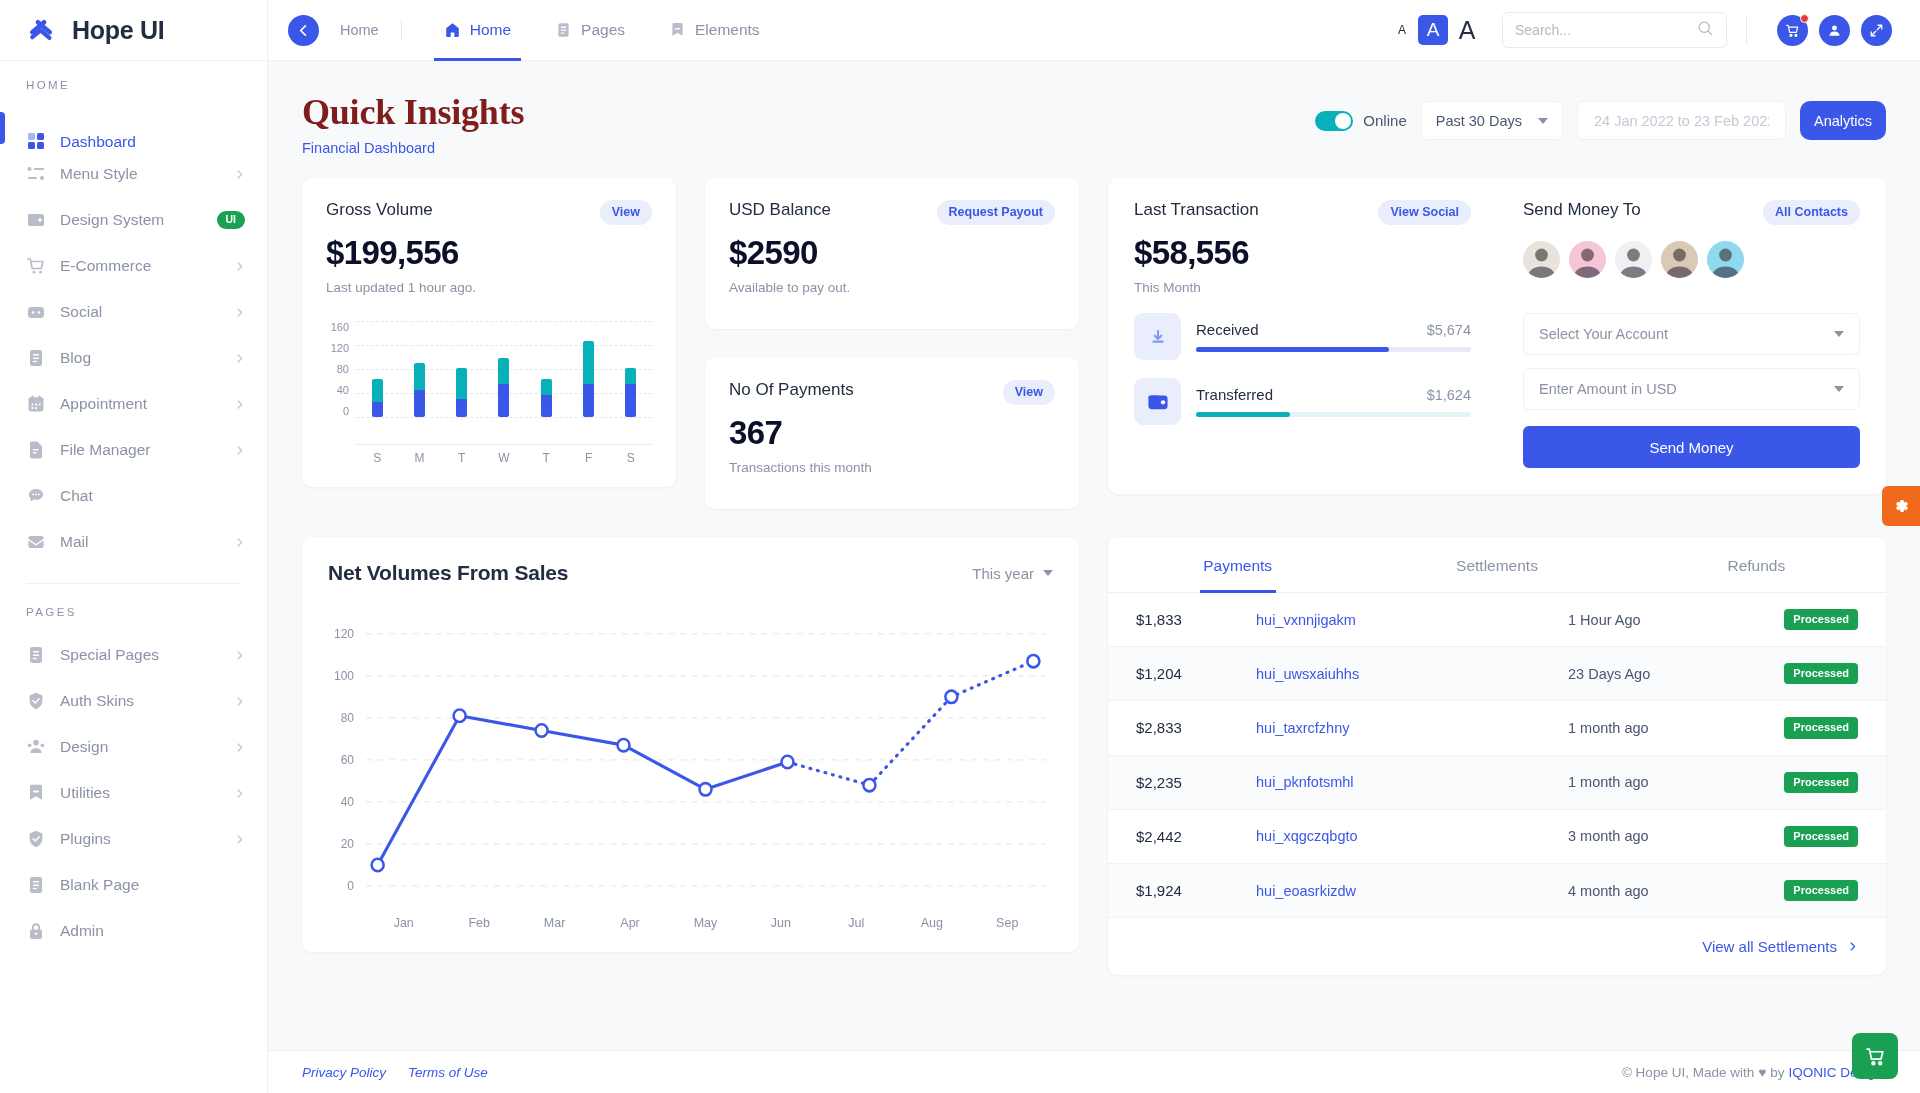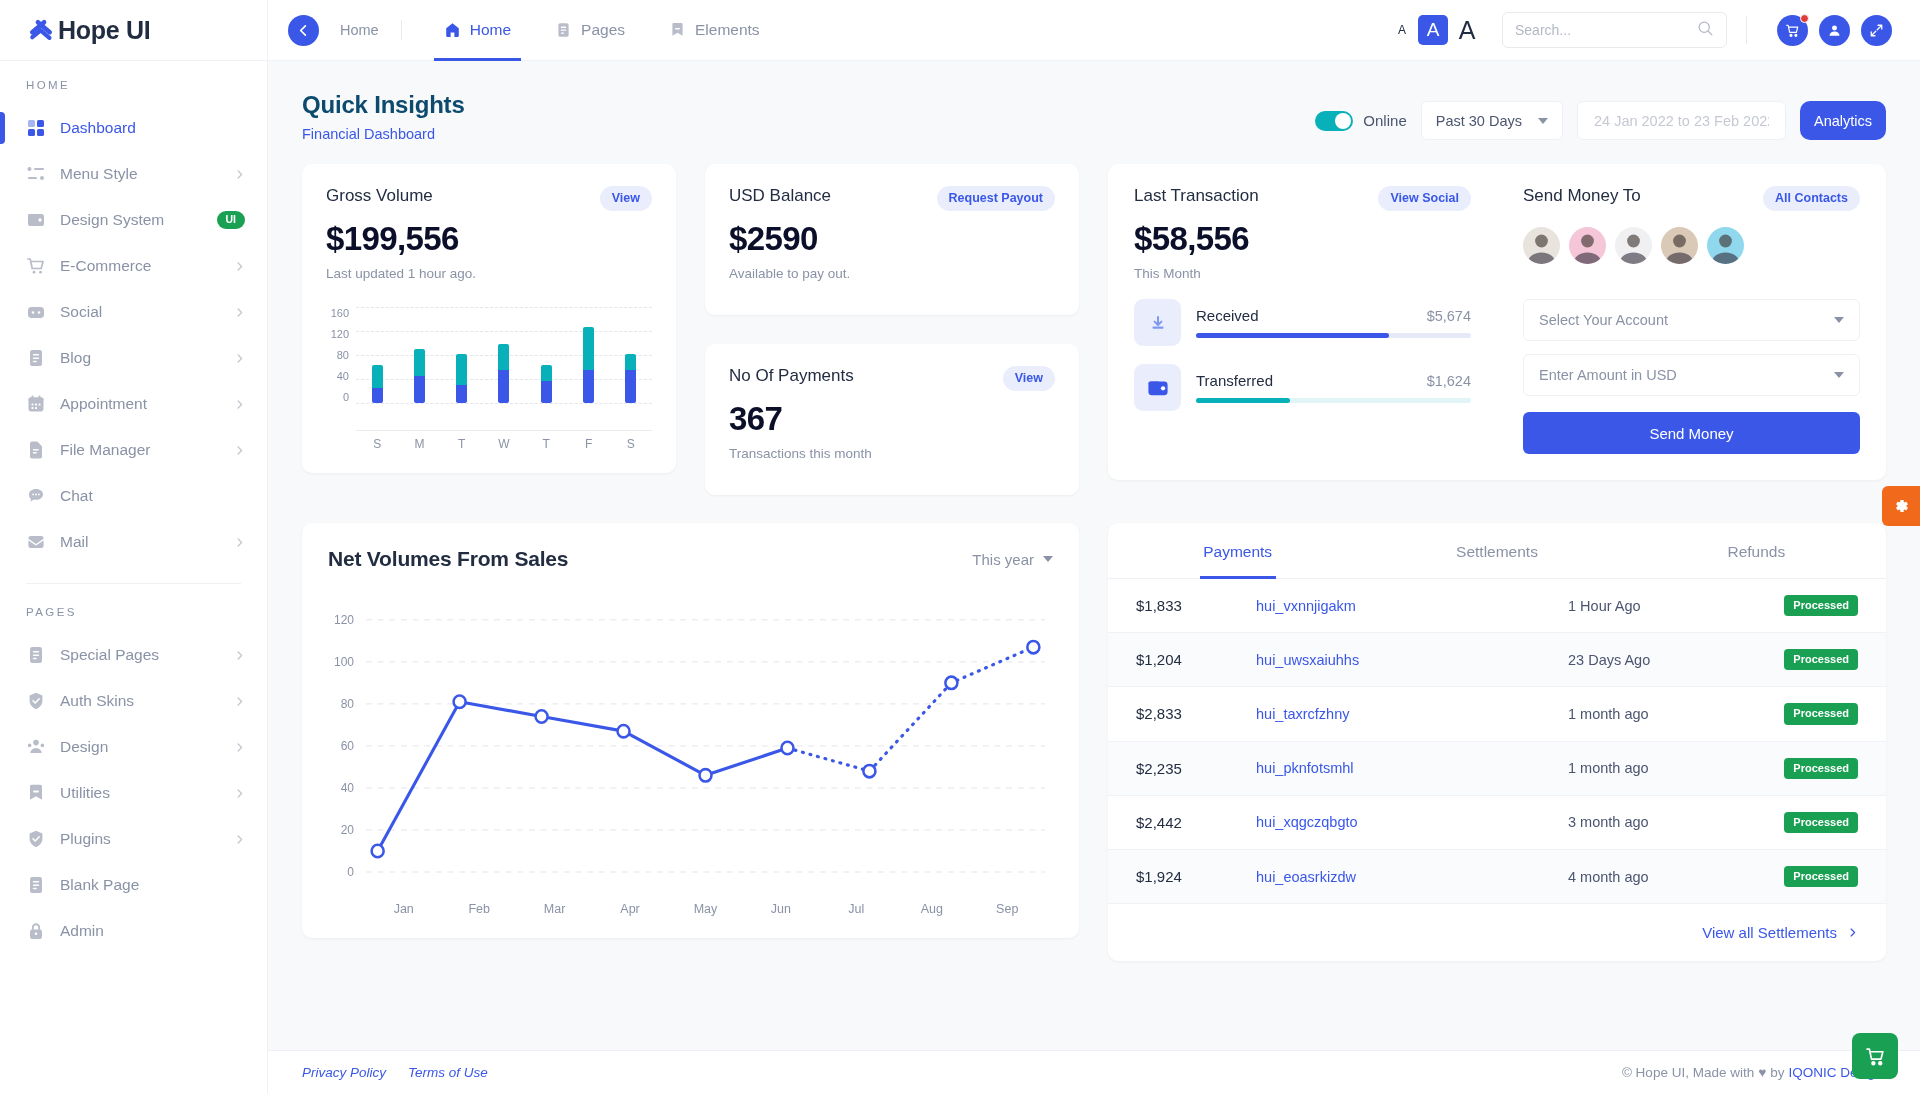--- a/index.html
+++ b/index.html
@@ -13,37 +13,37 @@
   .app { display: flex; width: 1920px; height: 1093px; }
 
   
   .sidebar {
     width: 268px; min-width: 268px; height: 1093px;
     background: #fff; border-right: 1px solid #eef0f4;
     display: flex; flex-direction: column;
     position: relative; z-index: 5;
   }
   .brand {
-    height: 61px; display: flex; align-items: center; gap: 0;
+    height: 61px; display: flex; align-items: center; gap: 14px;
     padding: 0 24px; border-bottom: 1px solid #f1f2f6;
   }
   .brand-logo { width: 34px; height: 34px; position: relative; flex-shrink: 0; }
   .brand-name { font-size: 25px; font-weight: 600; letter-spacing: -0.3px; color: #232d42; }
   .nav-scroll { flex: 1; overflow: hidden; padding-top: 18px; }
   .nav-caption {
     font-size: 11.5px; letter-spacing: 2.4px; color: #8a92a6;
     font-weight: 500; padding: 0 26px; margin-bottom: 14px; text-transform: uppercase;
   }
   .nav-item {
     display: flex; align-items: center; gap: 14px;
     height: 46px; padding: 0 22px 0 26px;
     color: #8a92a6; font-size: 15.5px; position: relative; cursor: pointer;
   }
   .nav-item .ni-label { flex: 1; white-space: nowrap; }
-  .nav-item.active { color: #3a57e8; font-weight: 500; }
+  .nav-item.active { color: #3a57e8; font-weight: 500; align-items: flex-end; }
   .nav-item.active::before {
     content: ""; position: absolute; left: 0; top: 7px; bottom: 7px;
     width: 5px; background: #3a57e8; border-radius: 0 4px 4px 0;
   }
   .ni-ico { width: 20px; height: 20px; flex-shrink: 0; display: flex; align-items: center; justify-content: center; }
   .ni-ico svg { display: block; }
   .chev { width: 11px; height: 11px; flex-shrink: 0; opacity: .85; }
   .badge-ui {
     background: #1aa053; color: #fff; font-size: 10.5px; font-weight: 700;
     border-radius: 10px; padding: 3px 9px; line-height: 1.1;
@@ -95,21 +95,21 @@
     display: flex; align-items: center; justify-content: center;
     margin-left: 11px; cursor: pointer; position: relative; flex-shrink: 0;
   }
   .dot-badge {
     position: absolute; top: -1px; right: -1px; width: 9px; height: 9px;
     border-radius: 50%; background: #e03c3c; border: 1.5px solid #fff;
   }
 
   .content { flex: 1; overflow: hidden; padding: 30px 34px 0; position: relative; }
   .page-head { display: flex; align-items: flex-start; margin-bottom: 22px; }
-  .page-title { font-size: 24px; font-weight: 600; letter-spacing: -0.2px; color: #0c4a6e; }
+  .page-title { font-size: 36px; font-weight: 600; letter-spacing: -0.2px; color: #7f1d1d; font-family: Liberation Serif, serif; }
   .page-sub { color: #3a57e8; font-size: 14.5px; margin-top: 7px; cursor: pointer; }
   .head-tools { margin-left: auto; display: flex; align-items: center; gap: 14px; padding-top: 10px; }
   .toggle-wrap { display: flex; align-items: center; gap: 10px; }
   .toggle {
     width: 38px; height: 20px; border-radius: 10px; background: #08b1ba; position: relative; cursor: pointer;
   }
   .toggle::after {
     content: ""; position: absolute; right: 2px; top: 2px; width: 16px; height: 16px;
     border-radius: 50%; background: #fff;
   }

